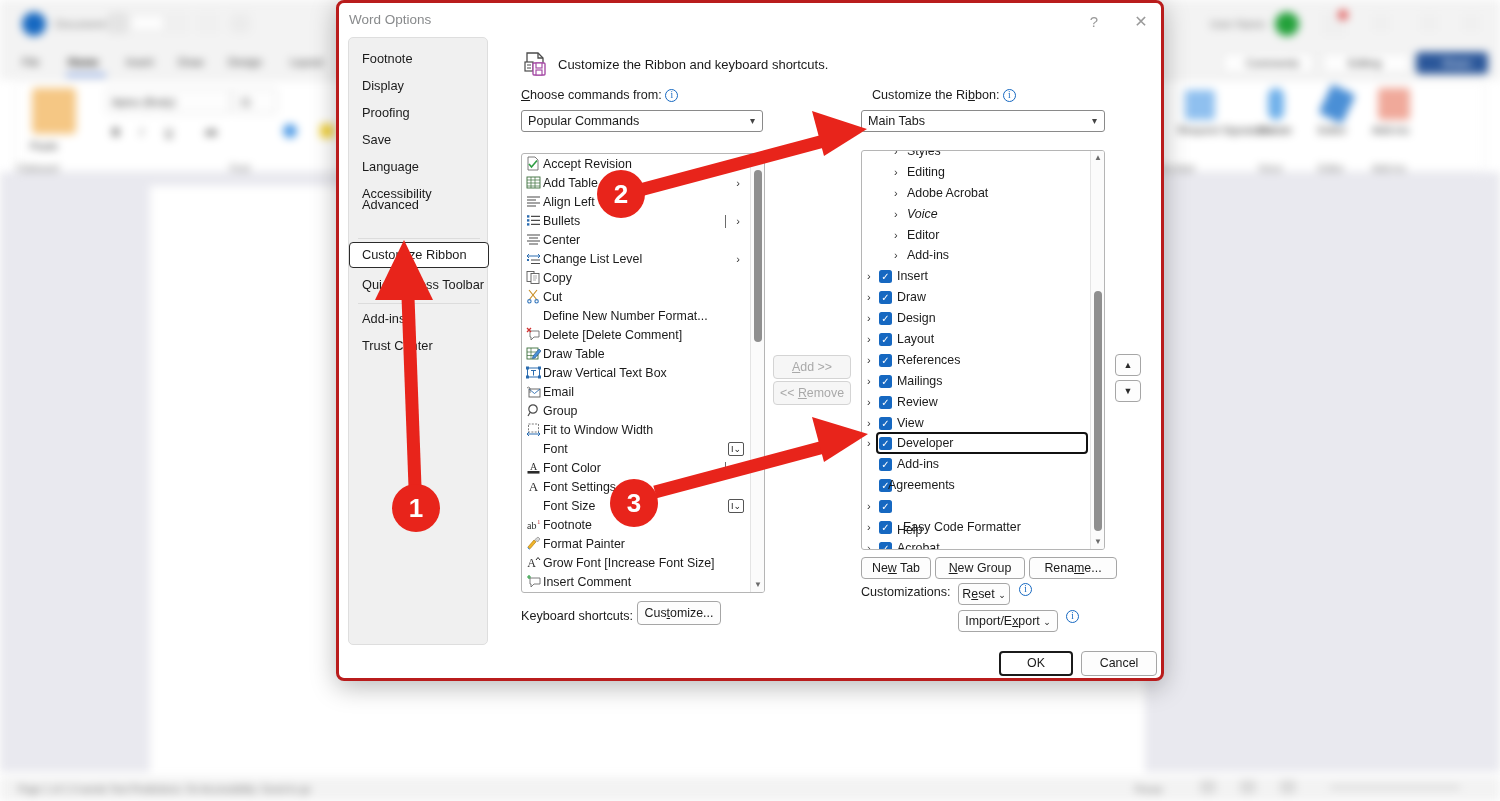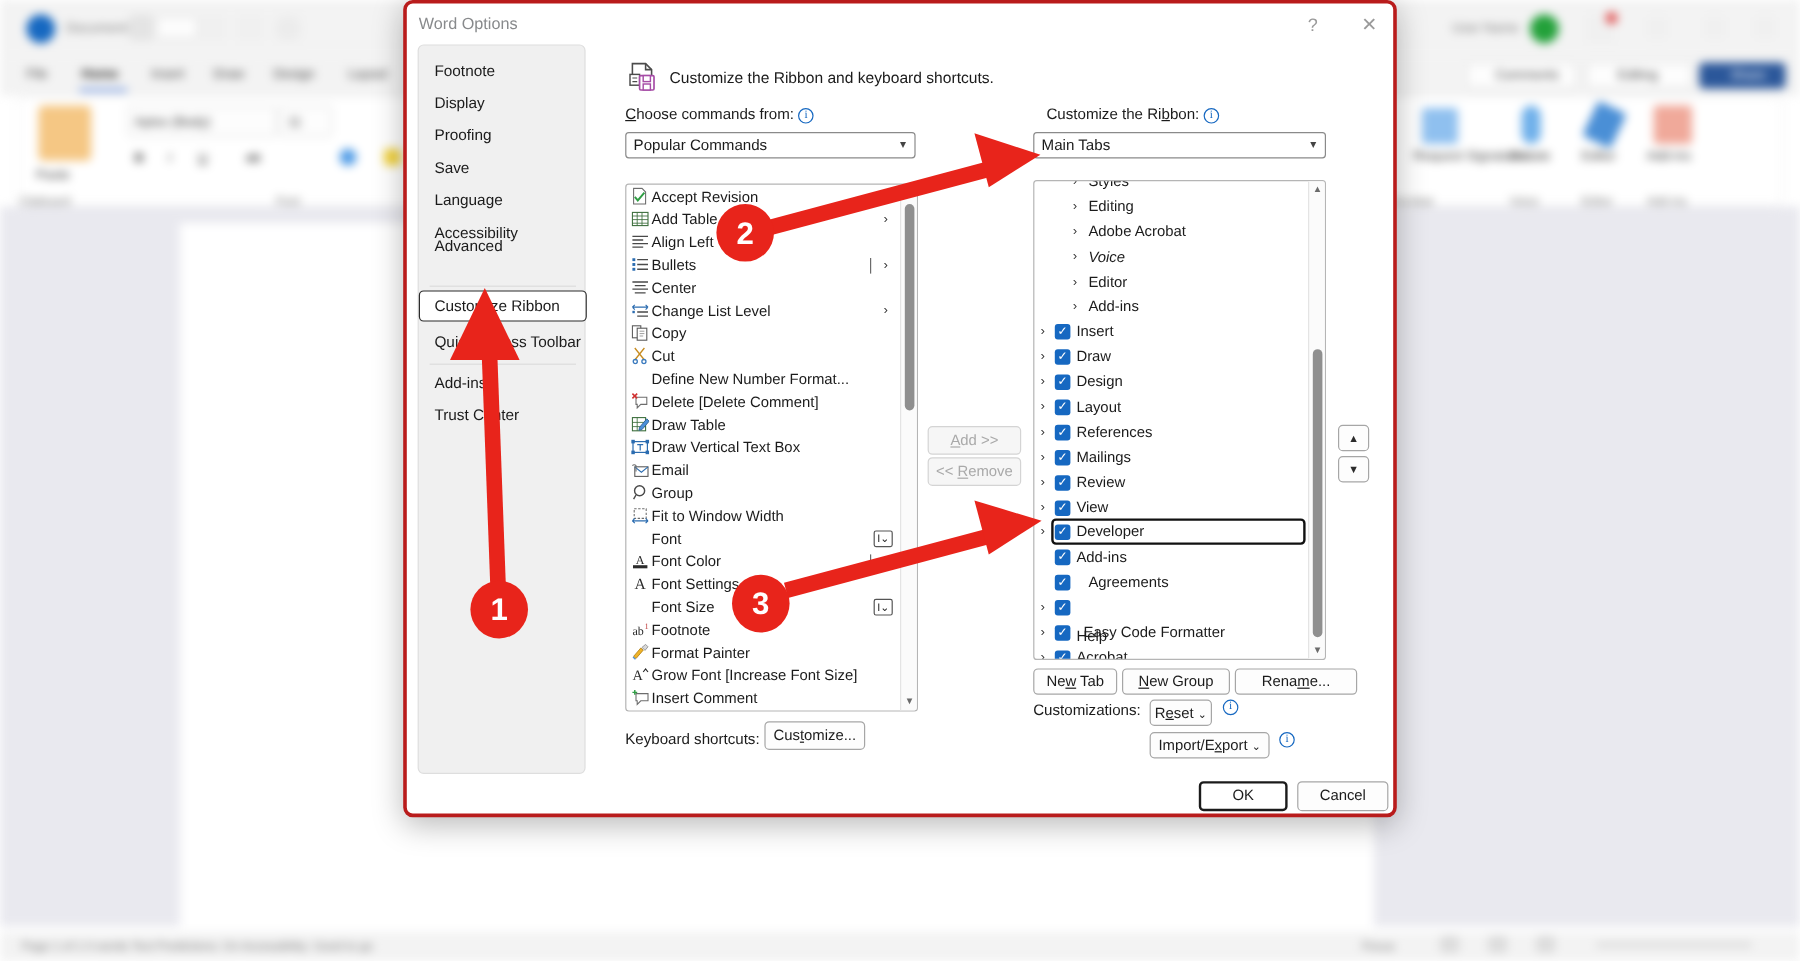--- a/index.html
+++ b/index.html
@@ -548,21 +548,21 @@
         <span class="rcheck" style="left:17px;z-index:2;">✓</span>
         <span class="rlabel" style="left:35px;z-index:2;">Developer</span>
       </div>
 
       <div class="rrow">
           <span class="rcheck" style="left:17px;">✓</span>
           <span class="rlabel" style="left:35px;">Add-ins</span>
         </div>
       <div class="rrow">
           <span class="rcheck" style="left:17px;">✓</span>
-          <span class="rlabel" style="left:45px;text-align:right;">Agreements</span>
+          <span class="rlabel" style="left:26px;text-align:right;">Agreements</span>
         </div>
       <div class="rrow">
           <span class="rchev" style="left:5px;">›</span>
           <span class="rcheck" style="left:17px;">✓</span>
           <span class="rlabel" style="left:35px;margin-top:24px;">Help</span>
         </div>
       <div class="rrow">
           <span class="rchev" style="left:5px;">›</span>
           <span class="rcheck" style="left:17px;">✓</span>
           <span class="rlabel" style="left:41px;">Easy Code Formatter</span>
@@ -582,21 +582,21 @@
 
   <div class="arrow-btn" style="left:776px;top:351px;">▲</div>
   <div class="arrow-btn" style="left:776px;top:377px;">▼</div>
 
   <div class="mbtn" style="left:522px;top:554px;width:70px;height:22px;line-height:20px;">
     Ne<span class="u">w</span> Tab
   </div>
   <div class="mbtn" style="left:596px;top:554px;width:90px;height:22px;line-height:20px;">
     <span class="u">N</span>ew Group
   </div>
-  <div class="mbtn" style="left:690px;top:554px;width:102px;height:22px;line-height:20px;">
+  <div class="mbtn" style="left:690px;top:554px;width:88px;height:22px;line-height:20px;">
     Rena<span class="u">m</span>e...
   </div>
 
   <div class="lbl" style="left:522px;top:582px;">Customizations:</div>
   <div class="mbtn" style="left:619px;top:580px;width:52px;height:22px;line-height:20px;">
     R<span class="u">e</span>set <span style="font-size:9px;">⌄</span>
   </div>
   <span class="info-i" style="position:absolute;left:680px;top:580px;">i</span>
 
   <div class="mbtn" style="left:619px;top:607px;width:100px;height:22px;line-height:20px;">

